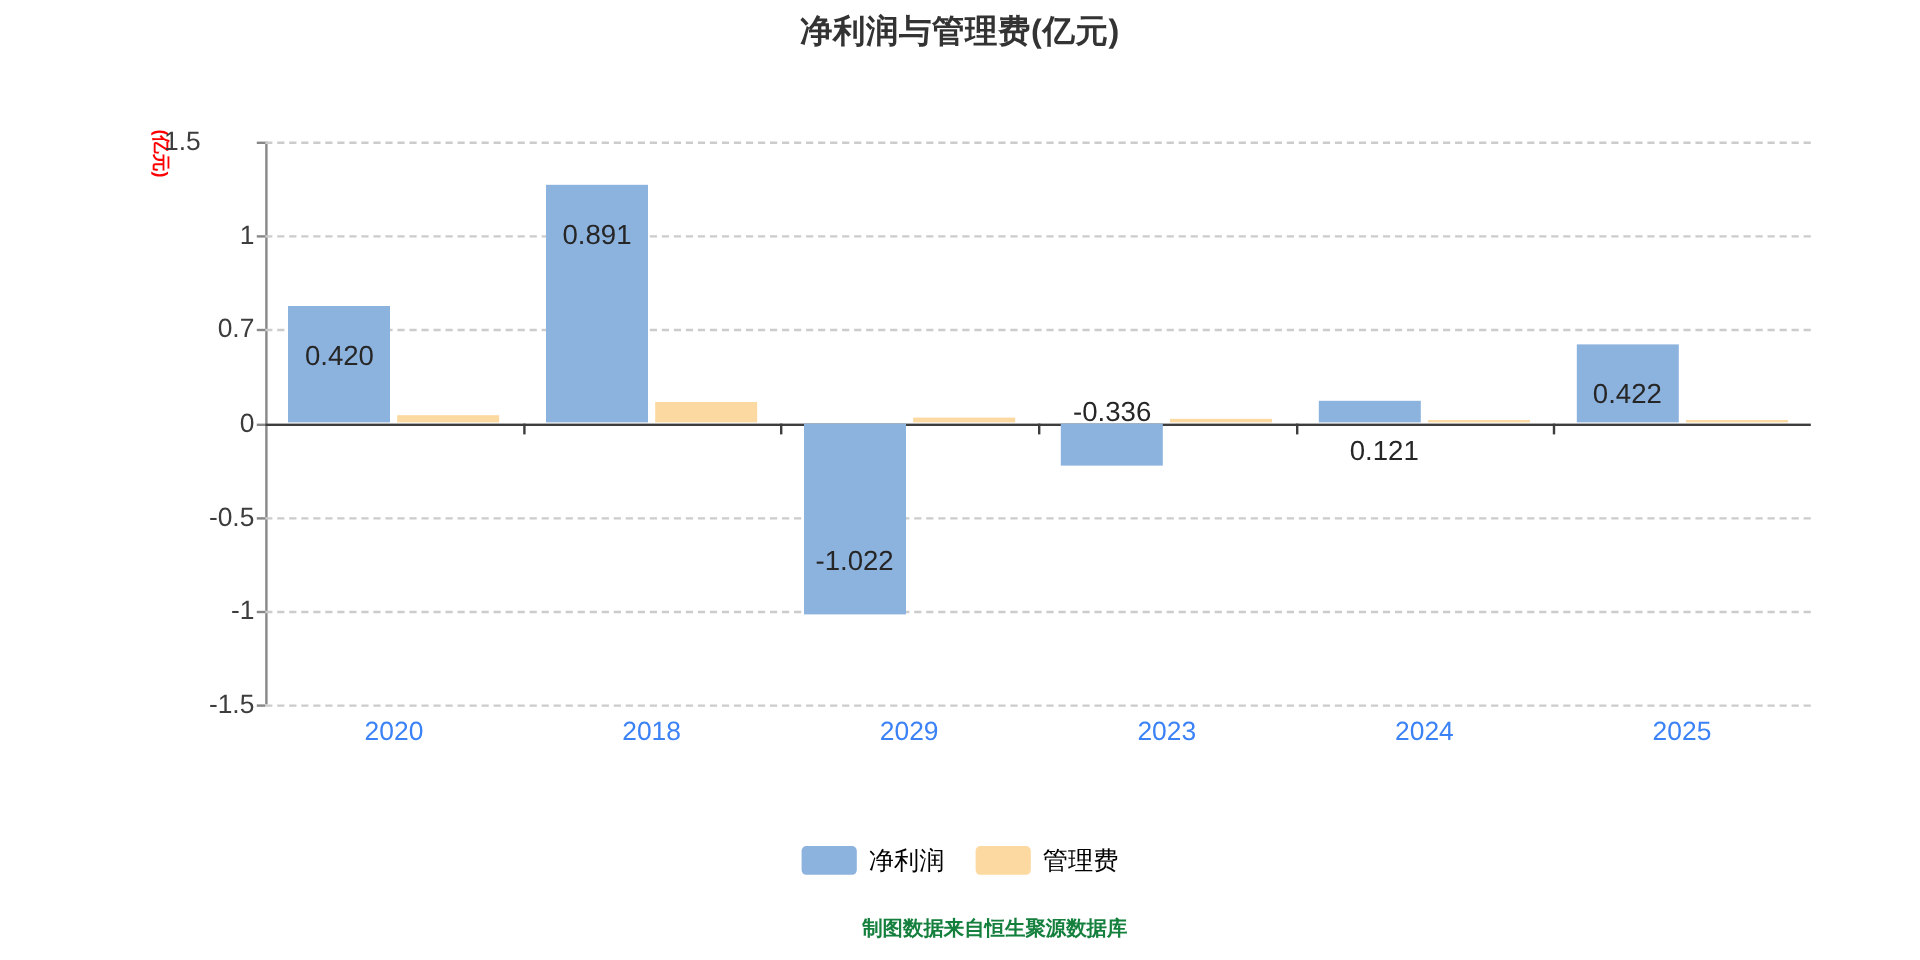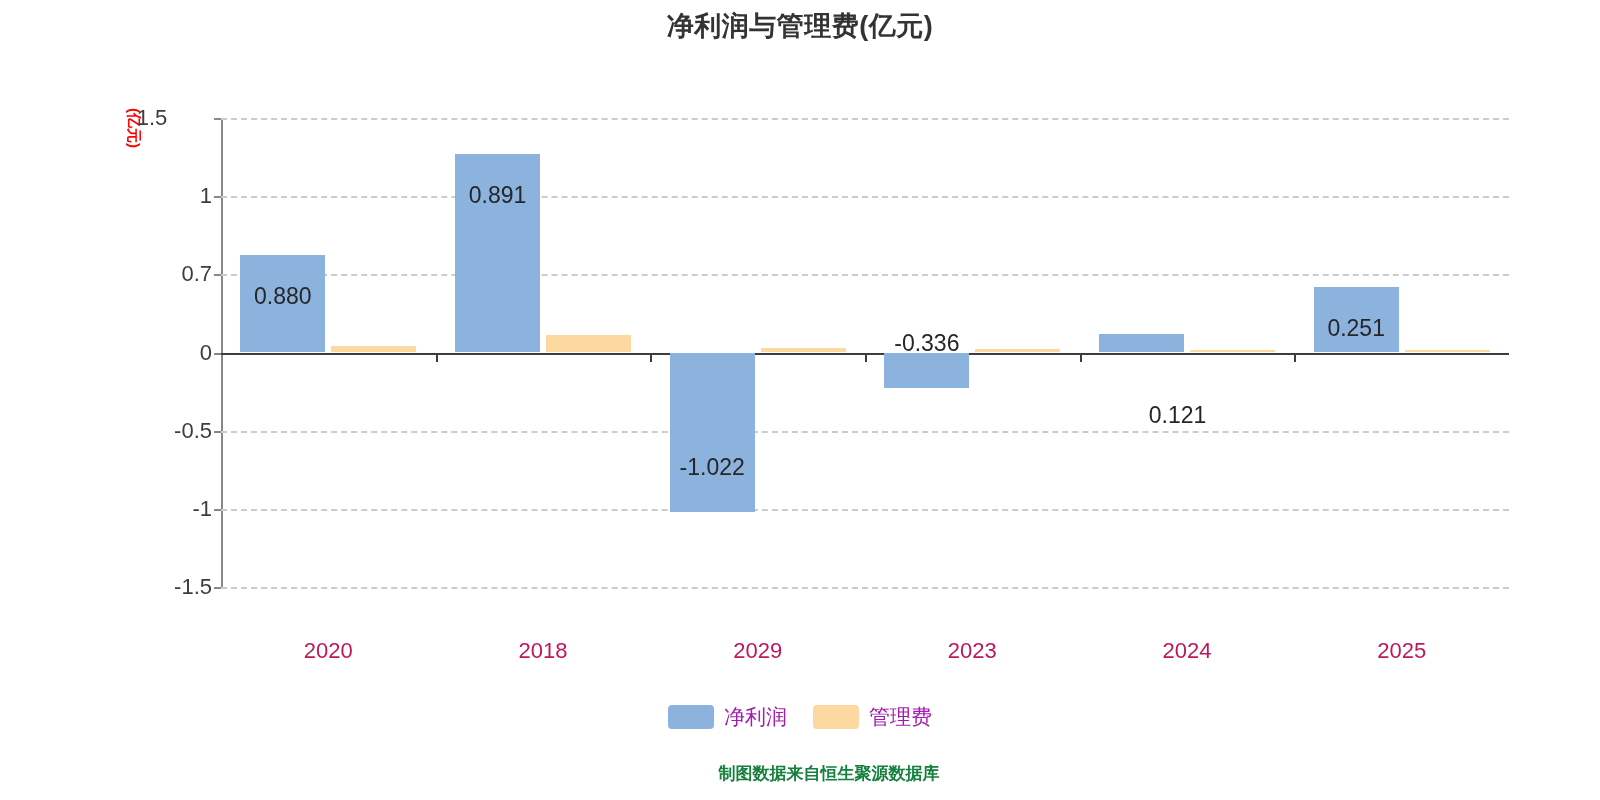--- a/index.html
+++ b/index.html
@@ -78,22 +78,21 @@
     font-size: 22px;
     color: #3d3d3d;
     transform: translateY(-50%);
   }
   .xlabel-val {
     position: absolute;
     top: 597px;
     width: 160px;
     text-align: center;
     font-size: 22px;
-    color: #be185d;
-    margin-top: 41px;
+    color: #3b82f6;
   }
 
   
   .unit-label {
     position: absolute;
     left: 143px;
     top: 108px;
     font-size: 15px;
     color: #ff0000;
     transform: rotate(90deg);
@@ -124,21 +123,21 @@
     width: 1600px;
     display: flex;
     justify-content: center;
     align-items: center;
     gap: 26px;
   }
   .legend-item { display: flex; align-items: center; gap: 10px; }
   .legend-swatch {
     width: 46px; height: 24px; border-radius: 4px;
   }
-  .legend-text { font-size: 21px; color: #a21caf; }
+  .legend-text { font-size: 21px; color: #000000; }
 
   
   .footer-note {
     position: absolute;
     left: 0; top: 762px;
     width: 1600px;
     text-align: center;
     font-size: 17px;
     font-weight: bold;
     color: #15803d;
@@ -165,41 +164,41 @@
       <div class="ytick" style="top: 156.333px;"></div>
       <div class="gridline zero" style="top: 234.5px;"></div>
       <div class="ytick" style="top: 234.5px;"></div>
       <div class="gridline" style="top: 312.667px;"></div>
       <div class="ytick" style="top: 312.667px;"></div>
       <div class="gridline" style="top: 390.833px;"></div>
       <div class="ytick" style="top: 390.833px;"></div>
       <div class="gridline" style="top: 469px;"></div>
       <div class="ytick" style="top: 469px;"></div>
       <div class="bar net" style="left: 19.3333px; top: 136.792px; width: 85px; height: 97.7083px; background: rgb(140, 178, 222);"></div>
-      <div class="bar-label" style="left: -10.6667px; width: 145px; top: 164.792px;">0.880</div>
+      <div class="bar-label" style="left: -10.6667px; width: 145px; top: 164.792px;">0.420</div>
       <div class="bar mgmt" style="left: 110.333px; top: 227.934px; width: 85px; height: 6.566px; background: rgb(252, 217, 160);"></div>
       <div class="xtick" style="left: 214.667px; top: 234.5px;"></div>
       <div class="bar net" style="left: 234px; top: 36.113px; width: 85px; height: 198.387px; background: rgb(140, 178, 222);"></div>
       <div class="bar-label" style="left: 204px; width: 145px; top: 64.113px;">0.891</div>
       <div class="bar mgmt" style="left: 325px; top: 216.991px; width: 85px; height: 17.5093px; background: rgb(252, 217, 160);"></div>
       <div class="xtick" style="left: 429.333px; top: 234.5px;"></div>
       <div class="bar net" style="left: 448.667px; top: 234.5px; width: 85px; height: 159.773px; background: rgb(140, 178, 222);"></div>
       <div class="bar-label" style="left: 418.667px; width: 145px; top: 336.273px;">-1.022</div>
       <div class="bar mgmt" style="left: 539.667px; top: 230.435px; width: 85px; height: 4.06467px; background: rgb(252, 217, 160);"></div>
       <div class="xtick" style="left: 644px; top: 234.5px;"></div>
       <div class="bar net" style="left: 663.333px; top: 234.5px; width: 85px; height: 35.8003px; background: rgb(140, 178, 222);"></div>
       <div class="bar-label" style="left: 633.333px; width: 145px; top: 212.3px;">-0.336</div>
       <div class="bar mgmt" style="left: 754.333px; top: 231.061px; width: 85px; height: 3.43933px; background: rgb(252, 217, 160);"></div>
       <div class="xtick" style="left: 858.667px; top: 234.5px;"></div>
       <div class="bar net" style="left: 878px; top: 215.584px; width: 85px; height: 18.9163px; background: rgb(140, 178, 222);"></div>
-      <div class="bar-label" style="left: 884px; width: 145px; top: 243.584px; margin-top: 40px;">0.121</div>
+      <div class="bar-label" style="left: 860px; width: 145px; top: 243.584px;">0.121</div>
       <div class="bar mgmt" style="left: 969px; top: 231.999px; width: 85px; height: 2.50133px; background: rgb(252, 217, 160);"></div>
       <div class="xtick" style="left: 1073.33px; top: 234.5px;"></div>
       <div class="bar net" style="left: 1092.67px; top: 168.527px; width: 85px; height: 65.9727px; background: rgb(140, 178, 222);"></div>
-      <div class="bar-label" style="left: 1062.67px; width: 145px; top: 196.527px;">0.251</div>
+      <div class="bar-label" style="left: 1062.67px; width: 145px; top: 196.527px;">0.422</div>
       <div class="bar mgmt" style="left: 1183.67px; top: 232.311px; width: 85px; height: 2.18867px; background: rgb(252, 217, 160);"></div>
     </div>
 
   <div id="ylabels">
       <div class="ylabel-val" style="top: 118px; text-align: center;">1.5</div>
       <div class="ylabel-val" style="top: 196.167px;">1</div>
       <div class="ylabel-val" style="top: 274.333px;">0.7</div>
       <div class="ylabel-val" style="top: 352.5px;">0</div>
       <div class="ylabel-val" style="top: 430.667px;">-0.5</div>
       <div class="ylabel-val" style="top: 508.833px;">-1</div>

